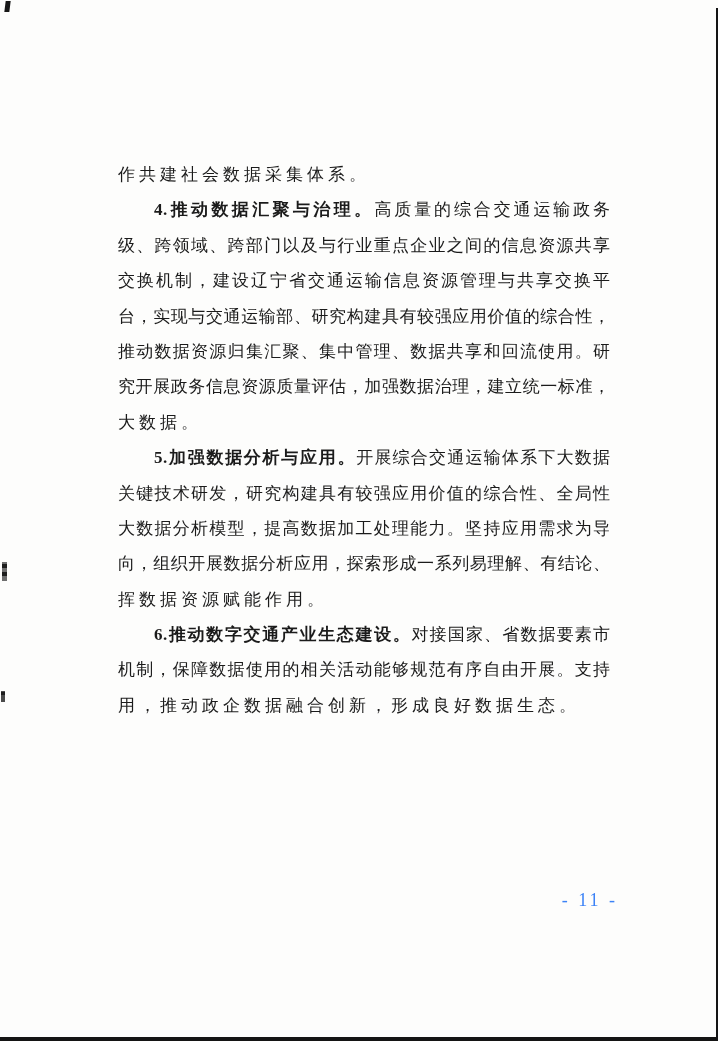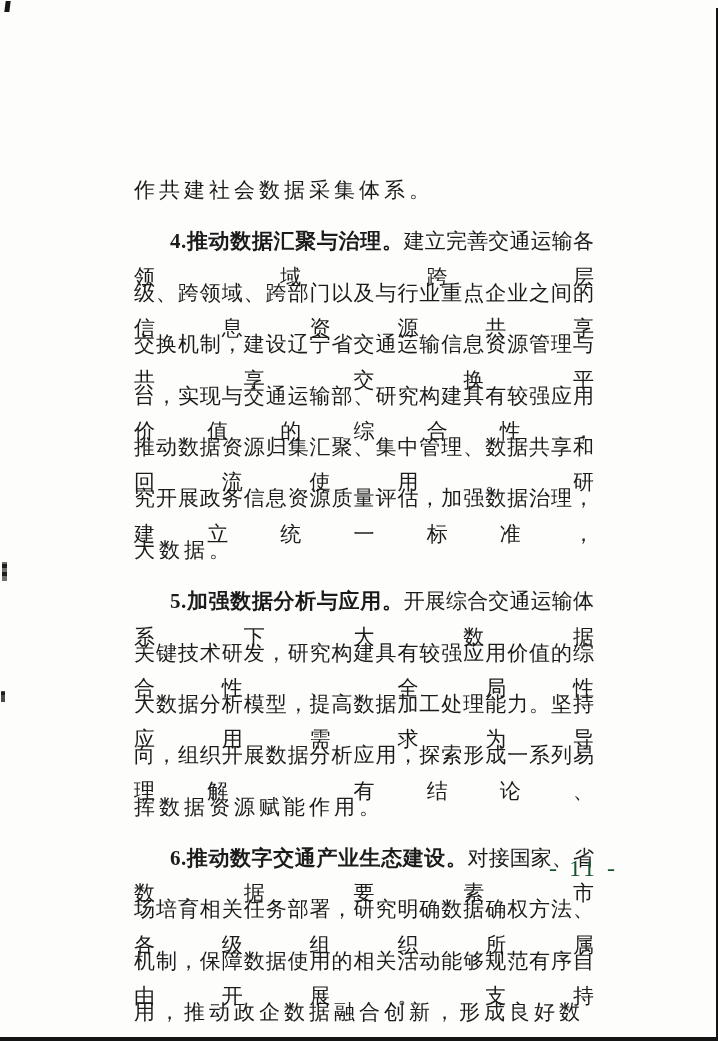--- a/index.html
+++ b/index.html
@@ -12,43 +12,43 @@
     font-family: "Liberation Serif", "DejaVu Serif", serif;
     color: #1b1b1b;
   }
   .text-block {
     position: absolute;
     left: 118px;
     top: 157px;
     width: 492px;
   }
   .line {
-    margin: 16px;
-    font-size: 21px;
+    margin: 0;
+    font-size: 17px;
     line-height: 35.4px;
     height: 35.4px;
     text-align: justify;
     text-align-last: justify;
     white-space: normal;
   }
   .line .lead { font-weight: 700; letter-spacing: 0.5px; }
   .end {
     text-align: left;
     text-align-last: left;
     letter-spacing: 4px;
   }
   .ind { text-indent: 36px; }
   .page-number {
     position: absolute;
-    top: 856px;
+    top: 888px;
     right: 100px;
-    font-size: 24px;
+    font-size: 18px;
     line-height: 24px;
     letter-spacing: 3px;
-    color: #14532d;
+    color: #3b82f6;
   }
   
   .border-right {
     position: absolute;
     top: 8px; right: 0;
     width: 2px; height: 1033px;
     background: #141414;
   }
   .border-bottom {
     position: absolute;
@@ -90,34 +90,33 @@
 <body>
 
 <div class="page">
 
   <div class="mark-topleft"></div>
   <div class="mark-left1"></div>
   <div class="mark-left2"></div>
 
   <div class="text-block">
     <p class="line end"><span>作共建社会数据采集体系。</span></p>
-    <p class="line ind"><b class="lead">4.推动数据汇聚与治理。</b><span>建立完善交通运输各领域跨层</span></p>
+    <p class="line ind"><b class="lead">4.推动数据汇聚与治理。</b><span>高质量的综合交通运输政务</span></p>
     <p class="line"><span>级、跨领域、跨部门以及与行业重点企业之间的信息资源共享</span></p>
     <p class="line"><span>交换机制，建设辽宁省交通运输信息资源管理与共享交换平</span></p>
     <p class="line"><span>台，实现与交通运输部、研究构建具有较强应用价值的综合性，</span></p>
     <p class="line"><span>推动数据资源归集汇聚、集中管理、数据共享和回流使用。研</span></p>
     <p class="line"><span>究开展政务信息资源质量评估，加强数据治理，建立统一标准，</span></p>
     <p class="line end"><span>大数据。</span></p>
     <p class="line ind"><b class="lead">5.加强数据分析与应用。</b><span>开展综合交通运输体系下大数据</span></p>
     <p class="line"><span>关键技术研发，研究构建具有较强应用价值的综合性、全局性</span></p>
     <p class="line"><span>大数据分析模型，提高数据加工处理能力。坚持应用需求为导</span></p>
     <p class="line"><span>向，组织开展数据分析应用，探索形成一系列易理解、有结论、</span></p>
     <p class="line end"><span>挥数据资源赋能作用。</span></p>
     <p class="line ind"><b class="lead">6.推动数字交通产业生态建设。</b><span>对接国家、省数据要素市</span></p>
-    <p class="line"><span>场培育相关任务部署，研究明确数据确权方法、各级组织所属</span></p>
     <p class="line"><span>机制，保障数据使用的相关活动能够规范有序自由开展。支持</span></p>
     <p class="line end"><span>用，推动政企数据融合创新，形成良好数据生态。</span></p>
   </div>
 
   <div class="page-number">- 11 -</div>
 
   <div class="border-right"></div>
   <div class="border-bottom"></div>
 
 </div>

